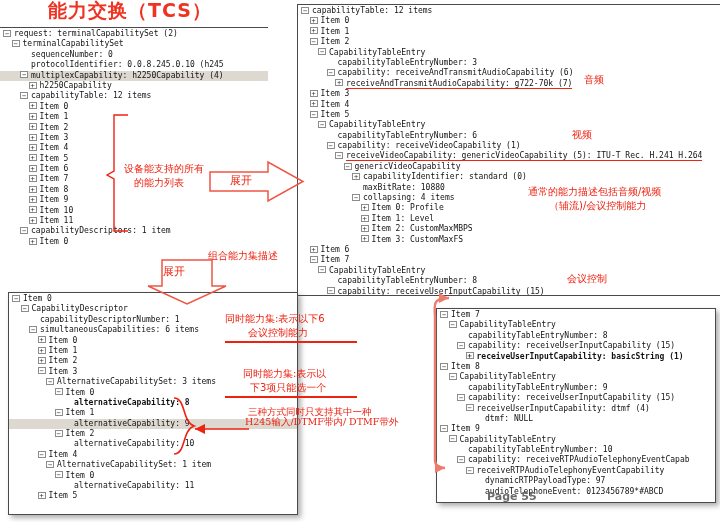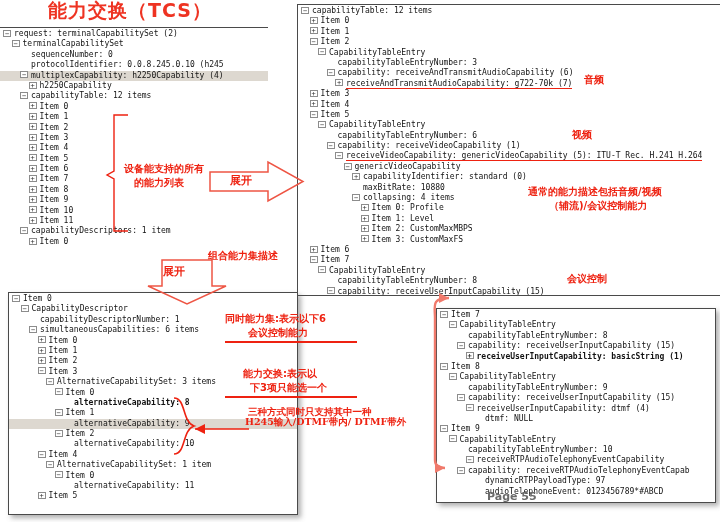--- a/index.html
+++ b/index.html
@@ -79,21 +79,21 @@
   .ul-red {
     border-bottom: 1.6px solid #ee2211;
     padding-bottom: 0px;
   }
   
   .anno {
     position: absolute;
     font-family: "DejaVu Sans", sans-serif;
     color: #ee2211;
     font-size: 10px;
-    font-weight: bold;
+    font-weight: normal;
     line-height: 13px;
     white-space: nowrap;
   }
   .anno.serif {
     font-family: "DejaVu Serif", serif;
   }
   .redline {
     position: absolute;
     background: #ee2211;
   }
@@ -210,22 +210,22 @@
         <div class="row" style="padding-left: 28.5px; font-weight: bold;"><span class="tg">+</span><span class="lbl">receiveUserInputCapability: basicString (1)</span></div>
         <div class="row" style="padding-left: 3px;"><span class="tg">−</span><span class="lbl">Item 8</span></div>
         <div class="row" style="padding-left: 11.5px;"><span class="tg">−</span><span class="lbl">CapabilityTableEntry</span></div>
         <div class="row" style="padding-left: 20px;"><span class="tg none"></span><span class="lbl">capabilityTableEntryNumber: 9</span></div>
         <div class="row" style="padding-left: 20px;"><span class="tg">−</span><span class="lbl">capability: receiveUserInputCapability (15)</span></div>
         <div class="row" style="padding-left: 28.5px;"><span class="tg">−</span><span class="lbl">receiveUserInputCapability: dtmf (4)</span></div>
         <div class="row" style="padding-left: 37px;"><span class="tg none"></span><span class="lbl">dtmf: NULL</span></div>
         <div class="row" style="padding-left: 3px;"><span class="tg">−</span><span class="lbl">Item 9</span></div>
         <div class="row" style="padding-left: 11.5px;"><span class="tg">−</span><span class="lbl">CapabilityTableEntry</span></div>
         <div class="row" style="padding-left: 20px;"><span class="tg none"></span><span class="lbl">capabilityTableEntryNumber: 10</span></div>
+        <div class="row" style="padding-left: 20px;"><span class="tg">−</span><span class="lbl">capability: receiveRTPAudioTelephonyEventCapab</span></div>
         <div class="row" style="padding-left: 28.5px;"><span class="tg">−</span><span class="lbl">receiveRTPAudioTelephonyEventCapability</span></div>
-        <div class="row" style="padding-left: 20px;"><span class="tg">−</span><span class="lbl">capability: receiveRTPAudioTelephonyEventCapab</span></div>
         <div class="row" style="padding-left: 37px;"><span class="tg none"></span><span class="lbl">dynamicRTPPayloadType: 97</span></div>
         <div class="row" style="padding-left: 37px;"><span class="tg none"></span><span class="lbl">audioTelephoneEvent: 0123456789*#ABCD</span></div>
       </div>
   </div>
 
   <div class="pagelbl" style="left:487px; top:490px;">Page 55</div>
 
   <svg class="sv" style="left:100px; top:113px;" width="60" height="120" viewBox="0 0 60 120">
     <path d="M28 2 L14 2 L14 58 L7 62 L14 66 L14 118 L28 118" fill="none" stroke="#ee2211" stroke-width="1.4"></path>
   </svg>
@@ -251,21 +251,21 @@
 
   <div class="anno" style="left:528px; top:185px;text-align:center;">通常的能力描述包括音频/视频</div>
   <div class="anno" style="left:549px; top:199px;">（辅流)/会议控制能力</div>
 
   <div class="anno" style="left:567px; top:272px;">会议控制</div>
 
   <div class="anno" style="left:225px; top:312px;">同时能力集:表示以下6</div>
   <div class="anno" style="left:248px; top:326px;">会议控制能力</div>
   <div class="redline" style="left:225px; top:341px; width:132px; height:2px;"></div>
 
-  <div class="anno" style="left:243px; top:367px;">能力交换:表示以</div>
+  <div class="anno" style="left:243px; top:367px;">同时能力集:表示以</div>
   <div class="anno" style="left:250px; top:381px;">下3项只能选一个</div>
   <div class="redline" style="left:225px; top:396px; width:132px; height:2px;"></div>
 
   <div class="anno serif" style="left:245px; top:415px; font-size:9.5px;">H245输入/DTMF带内/ DTMF带外</div>
   <div class="anno serif" style="left:248px; top:405px; font-size:9.5px;">三种方式同时只支持其中一种</div>
 
   <svg class="sv" style="left:168px; top:396px;" width="40" height="62" viewBox="0 0 40 62">
     <path d="M6 2 C18 2 14 26 26 30 C14 34 18 58 6 58" fill="none" stroke="#ee2211" stroke-width="1.6"></path>
   </svg>
   <svg class="sv" style="left:193px; top:418px;" width="58" height="22" viewBox="0 0 58 22">

